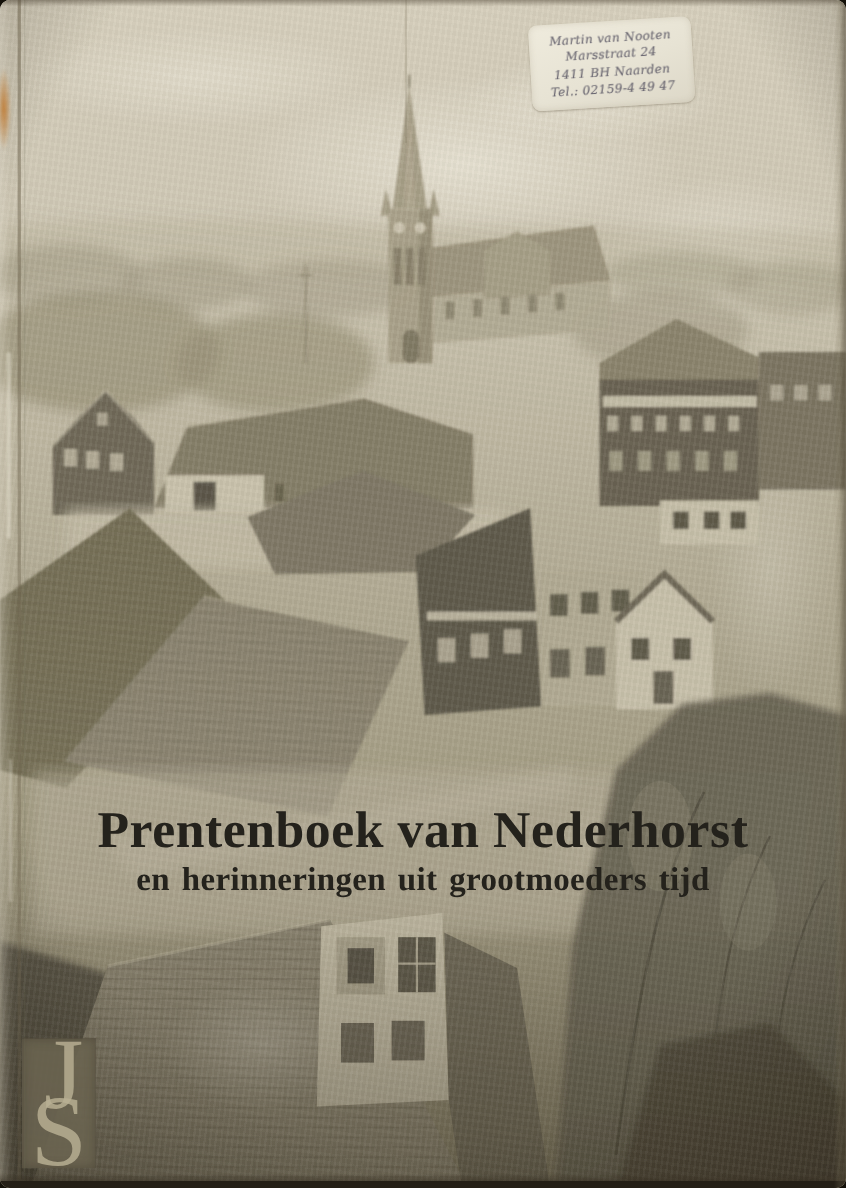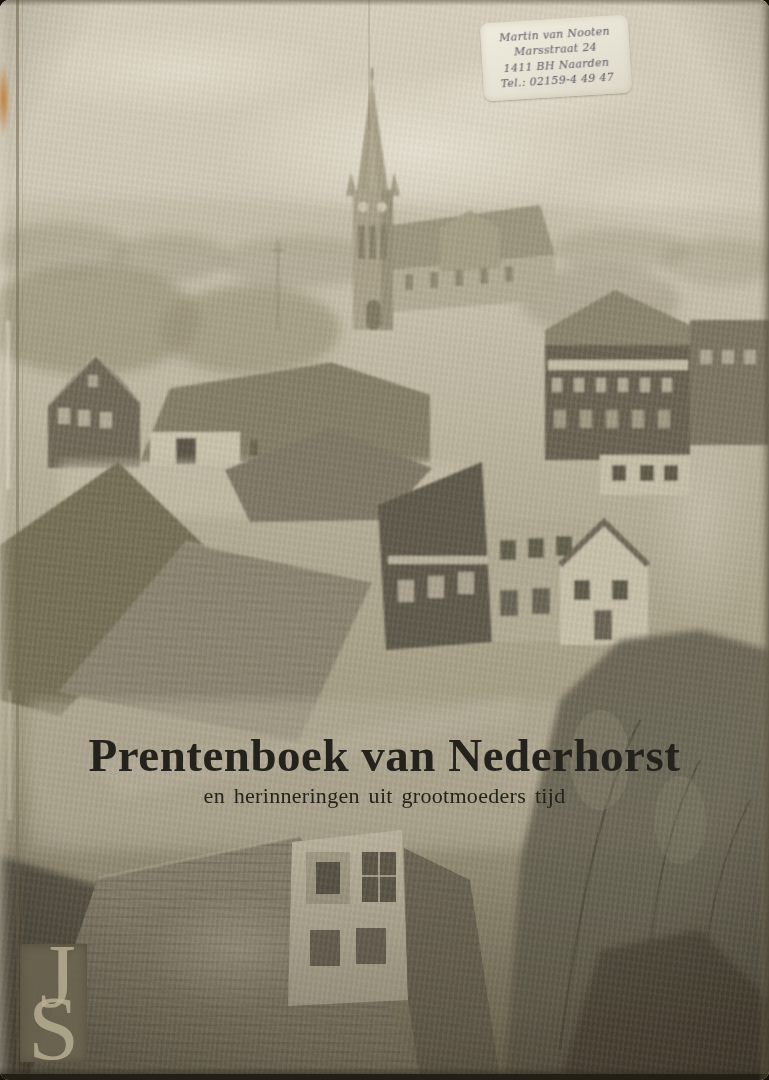--- a/index.html
+++ b/index.html
@@ -32,21 +32,21 @@
   .spine-crease2{position:absolute;left:22px;top:0;width:1px;height:100%;background:rgba(120,112,90,.22);}
   .top-crease{position:absolute;left:368px;top:0;width:2px;height:130px;background:rgba(120,110,88,.22);}
   .wear-streak-1{position:absolute;left:6px;top:320px;width:4px;height:170px;background:rgba(235,230,215,.45);border-radius:3px;filter:blur(1px);}
   .wear-streak-2{position:absolute;left:8px;top:690px;width:3px;height:130px;background:rgba(230,225,210,.32);border-radius:3px;filter:blur(1px);}
   .stain-orange{position:absolute;left:-3px;top:62px;width:13px;height:74px;
     background:radial-gradient(ellipse at center, rgba(189,115,38,.85), rgba(189,115,38,0) 72%);filter:blur(1px);}
 
   
   .title-block{position:absolute;left:0;top:731px;width:100%;text-align:center;color:#24221c;}
   .title-block h1{margin:0;font-size:47px;line-height:1.06;font-weight:700;letter-spacing:.5px;}
-  .title-block h2{margin:3px 0 0 0;font-size:22px;line-height:1.05;font-weight:400;letter-spacing:.3px;word-spacing:3px;}
+  .title-block h2{margin:3px 0 0 0;font-size:30px;line-height:1.05;font-weight:700;letter-spacing:.3px;word-spacing:3px;}
 
   
   .sticker{
     position:absolute;left:482px;top:19px;width:148px;height:78px;
     background:linear-gradient(160deg,#efebdd 0%, #e7e3d4 55%, #ddd8c8 100%);
     border-radius:8px;transform:rotate(-3.5deg);
     box-shadow:0 1px 2px rgba(80,70,50,.35), inset 0 0 6px rgba(150,140,115,.25);
     display:flex;flex-direction:column;justify-content:center;align-items:center;gap:1px;
   }
   .sticker span{

